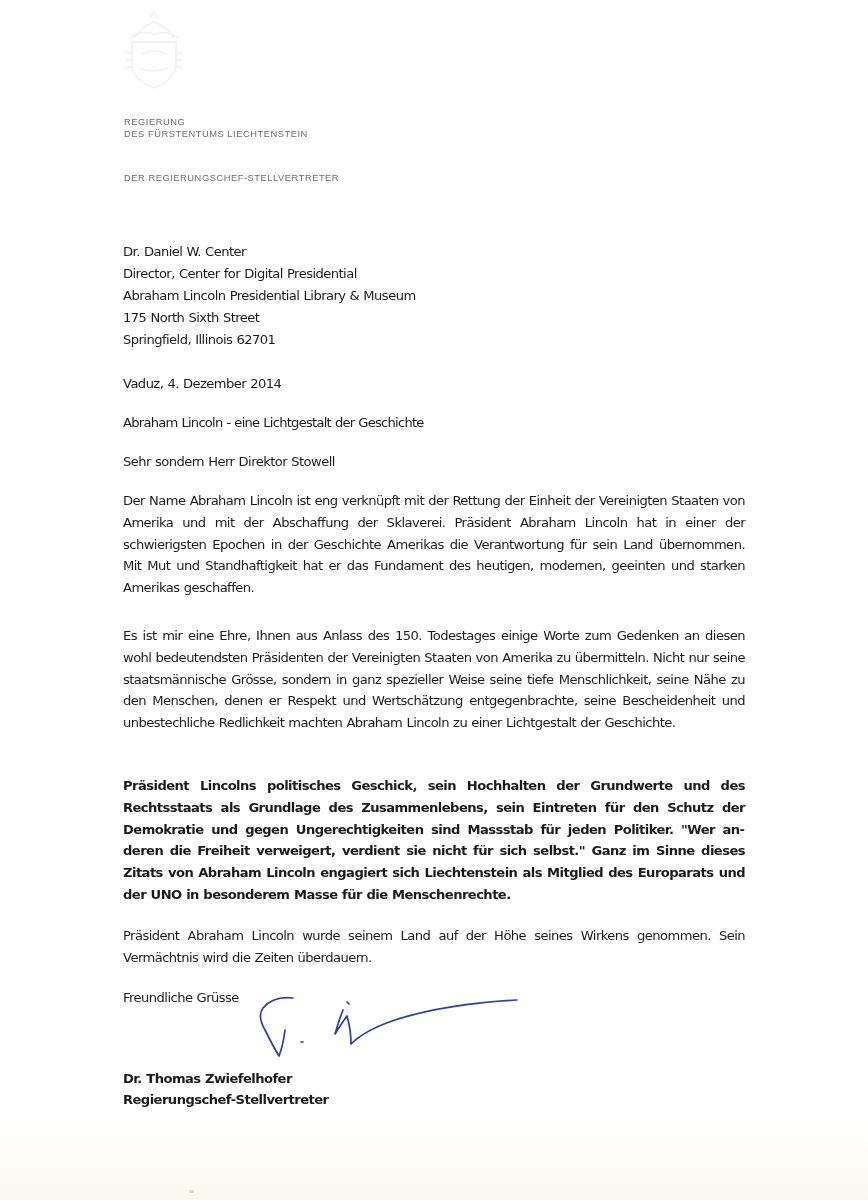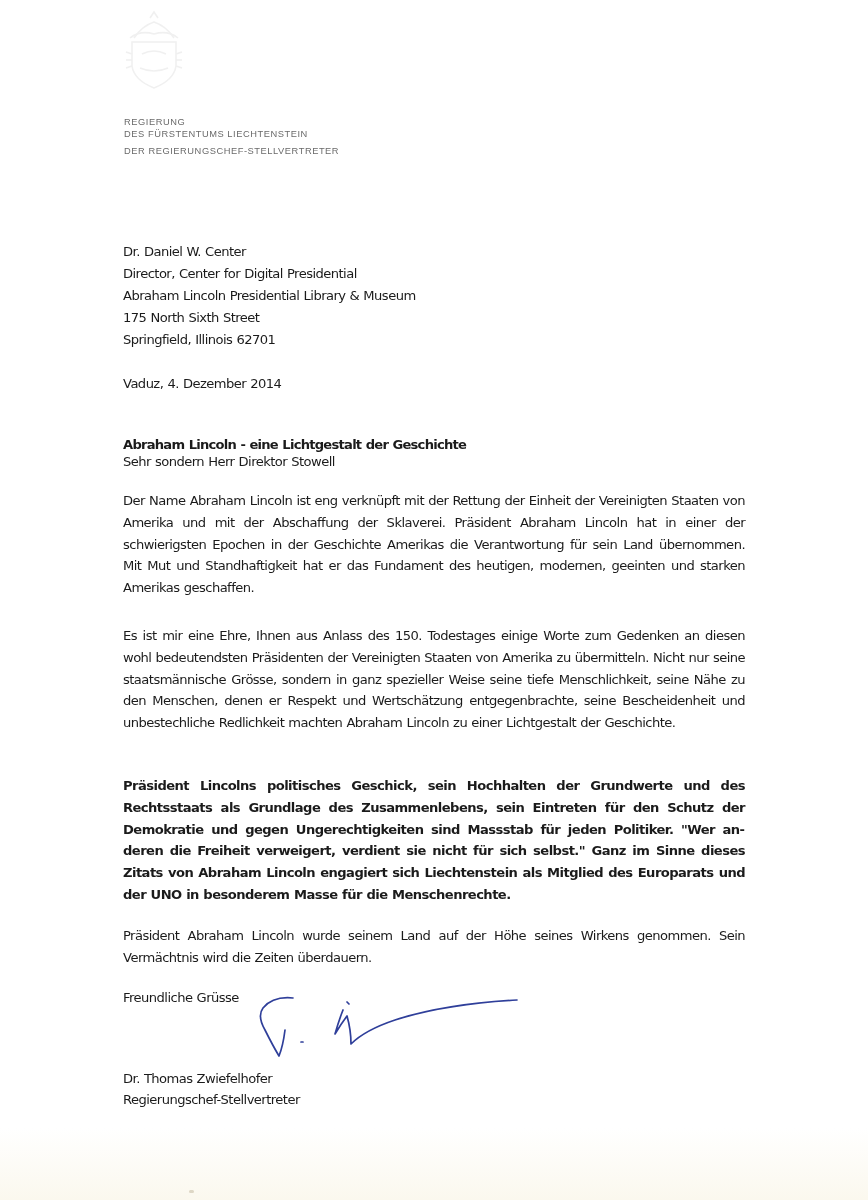--- a/index.html
+++ b/index.html
@@ -17,50 +17,49 @@
     .crest {
       position: absolute; left: 120px; top: 8px; width: 68px; height: 84px;
       opacity: 0.55;
     }
     .letterhead {
       position: absolute; left: 124px; top: 117px;
       font-family: "Liberation Sans", sans-serif;
       font-size: 9.3px; letter-spacing: 0.55px; color: #6a6a6a;
       line-height: 11.5px;
     }
-    .letterhead .sub { margin-top: 6px; }
+    .letterhead .sub { margin-top: 33px; }
     .body-text {
       font-family: "DejaVu Sans", sans-serif;
       font-size: 13.1px;
       letter-spacing: -0.55px;
       word-spacing: 0.5px;
       color: #1b1b1b;
     }
     .recipient {
       position: absolute; left: 123px; top: 241px; line-height: 22px;
     }
     .date { position: absolute; left: 123px; top: 374px; line-height: 20px; }
     .subject {
-      position: absolute; left: 123px; top: 413px; font-weight: bold; line-height: 20px;
+      position: absolute; left: 123px; top: 413px; font-weight: normal; line-height: 20px;
       letter-spacing: -0.75px;
-      margin-top: 22px;
     }
     .salutation { position: absolute; left: 123px; top: 452px; line-height: 20px; }
     .para {
       position: absolute; left: 123px; width: 622px;
       line-height: 21.8px; text-align: justify;
       hyphens: manual;
     }
     .p1 { top: 490px; }
     .p2 { top: 625px; }
     .p3 { top: 775px; font-weight: bold; }
     .p4 { top: 925px; }
     .closing { position: absolute; left: 123px; top: 988px; line-height: 20px; }
     .signature { position: absolute; left: 255px; top: 990px; width: 280px; height: 80px; }
-    .signer { position: absolute; left: 123px; top: 1068px; line-height: 21px; }
+    .signer { position: absolute; left: 123px; top: 1068px; line-height: 21px; font-weight: bold; }
     .speck { position: absolute; left: 189px; top: 1190px; width: 5px; height: 3px; background: #c9c0a8; border-radius: 2px; opacity: .6; }
   </style>
 </head>
 <body>
 
 <div class="page">
 
   <svg class="crest" viewBox="0 0 68 84">
     <g fill="none" stroke="#e4e4e4" stroke-width="1.6">
       <path d="M10 30 Q20 22 34 26 Q48 22 58 30"></path>

